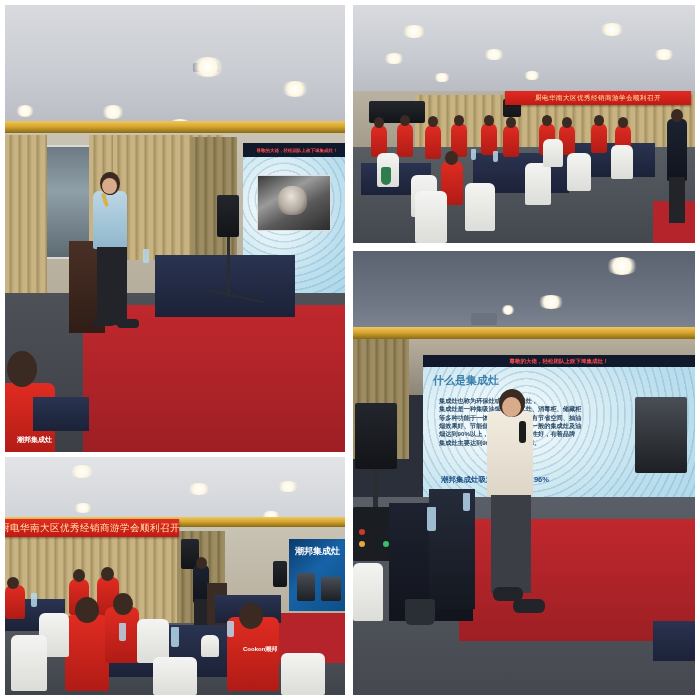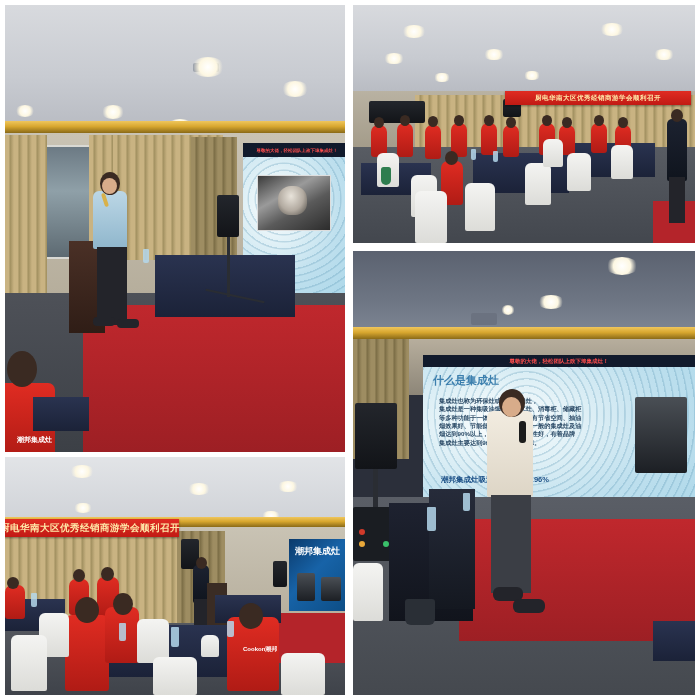--- a/index.html
+++ b/index.html
@@ -56,21 +56,21 @@
   .ripple{position:absolute;inset:0;background:
       repeating-radial-gradient(circle at 38% 30%, rgba(90,150,180,.28) 0px, rgba(90,150,180,.28) 1px, rgba(255,255,255,0) 2px, rgba(255,255,255,0) 7px);}
   .slide-text{position:absolute;color:#2b4a66;line-height:1.35;white-space:pre-line;font-weight:bold;}
   .slide-accent{position:absolute;color:#1b4f86;font-weight:bold;}
 
   .bw-photo{position:absolute;background:linear-gradient(150deg,#3a3a3a 0%,#9a9a9a 35%,#5a5a5a 60%,#2c2c2c 100%);border:1px solid #dddddd;}
   .bw-photo:after{content:"";position:absolute;left:28%;top:18%;width:40%;height:54%;border-radius:45% 45% 40% 40%;background:radial-gradient(ellipse at 45% 35%,#e8e3da 0%,#b2aaa0 55%,#4c4944 100%);}
 
   .banner{position:absolute;background:linear-gradient(180deg,#e02c22 0%,#c11a14 100%);
       display:flex;align-items:center;justify-content:center;box-shadow:0 1px 2px rgba(0,0,0,.4);}
-  .banner span{color:#ffe9a8;font-weight:bold;white-space:nowrap;letter-spacing:.5px;}
+  .banner span{color:#ffe9a8;font-weight:normal;white-space:nowrap;letter-spacing:.5px;}
 
   .table-navy{position:absolute;background:linear-gradient(180deg,#2a3350 0%,#1b2238 100%);}
   .chair{position:absolute;background:linear-gradient(180deg,#f4f4f2 0%,#dcdcd8 100%);border-radius:6px 6px 2px 2px;}
   .person-red{position:absolute;background:linear-gradient(180deg,#e02c22 0%,#b01b15 100%);border-radius:7px 7px 3px 3px;}
   .head{position:absolute;border-radius:50%;background:#3a2a22;}
   .head-skin{position:absolute;border-radius:50%;background:#d8ac8a;}
   .podium{position:absolute;background:linear-gradient(180deg,#4a3026 0%,#2f1d16 100%);}
   .speakerbox{position:absolute;background:linear-gradient(180deg,#23262c 0%,#121418 100%);border-radius:2px;}
   .bottle{position:absolute;background:rgba(180,215,235,.85);border-radius:1px 1px 2px 2px;}
   .suitman{position:absolute;background:linear-gradient(180deg,#1c2230 0%,#0f141d 100%);border-radius:5px 5px 2px 2px;}

